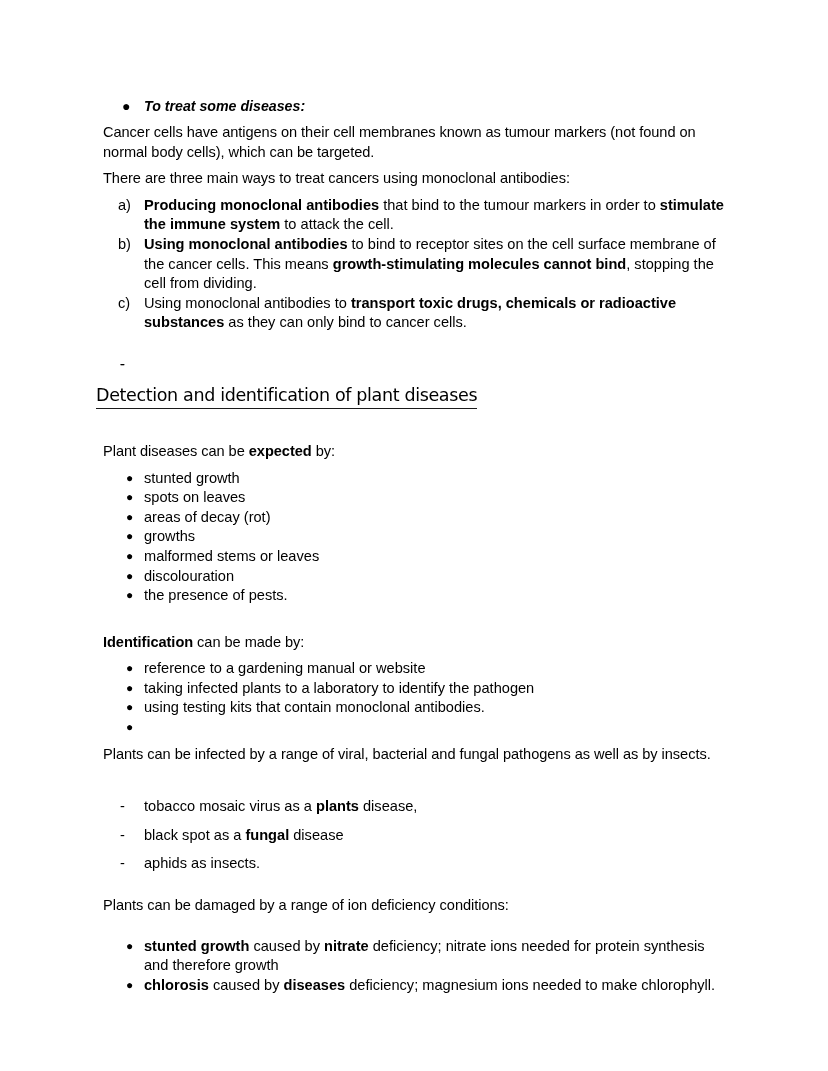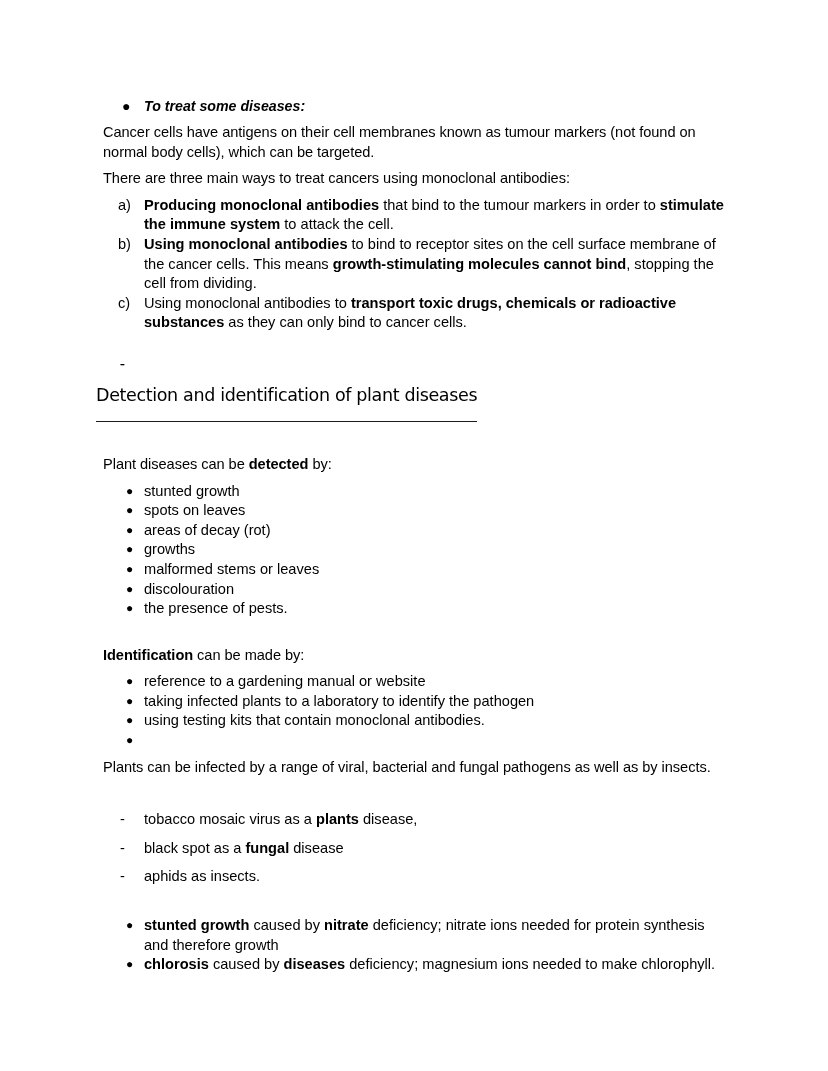--- a/index.html
+++ b/index.html
@@ -128,21 +128,21 @@
 
   
   .section-heading {
     font-family: "DejaVu Sans", sans-serif;
     font-size: 17.5px;
     line-height: 24px;
     font-weight: normal;
     margin: 0;
     display: inline-block;
     border-bottom: 1.4px solid #1a1a1a;
-    padding-bottom: 14px;
+    padding-bottom: 1px;
     letter-spacing: -0.35px;
   }
 
   
   .sp-6  { height: 6px; }
   .sp-12 { height: 12px; }
   .sp-14 { height: 14px; }
   .sp-20 { height: 20px; }
   .sp-22 { height: 22px; }
   .sp-26 { height: 26px; }
@@ -190,21 +190,21 @@
     </ul>
 
     <div class="sp-28"></div>
 
     <div>
       <h2 class="section-heading">Detection and identification of plant diseases</h2>
     </div>
 
     <div class="sp-26"></div>
 
-    <p class="para"><span>Plant diseases can be </span><b>detected</b><span> by:</span></p>
+    <p class="para"><span>Plant diseases can be </span><b>expected</b><span> by:</span></p>
 
     <ul class="bullet-list">
       <li>
         <span class="marker">●</span>
         <span>stunted growth</span>
       </li>
       <li>
         <span class="marker">●</span>
         <span>spots on leaves</span>
       </li>
@@ -270,20 +270,21 @@
         <span>black spot as a </span><b>fungal</b><span> disease</span>
       </li>
       <li>
         <span class="marker">-</span>
         <span>aphids as insects.</span><b></b><span></span>
       </li>
     </ul>
 
     <div class="sp-6"></div>
 
+    <p class="para">Plants can be damaged by a range of ion deficiency conditions:</p>
 
     <div class="sp-14"></div>
 
     <ul class="bullet-list">
       <li>
         <span class="marker">●</span>
         <b>stunted growth</b><span> caused by </span><b>nitrate</b><span> deficiency; nitrate ions needed for protein synthesis and therefore growth</span>
       </li>
       <li>
         <span class="marker">●</span>

